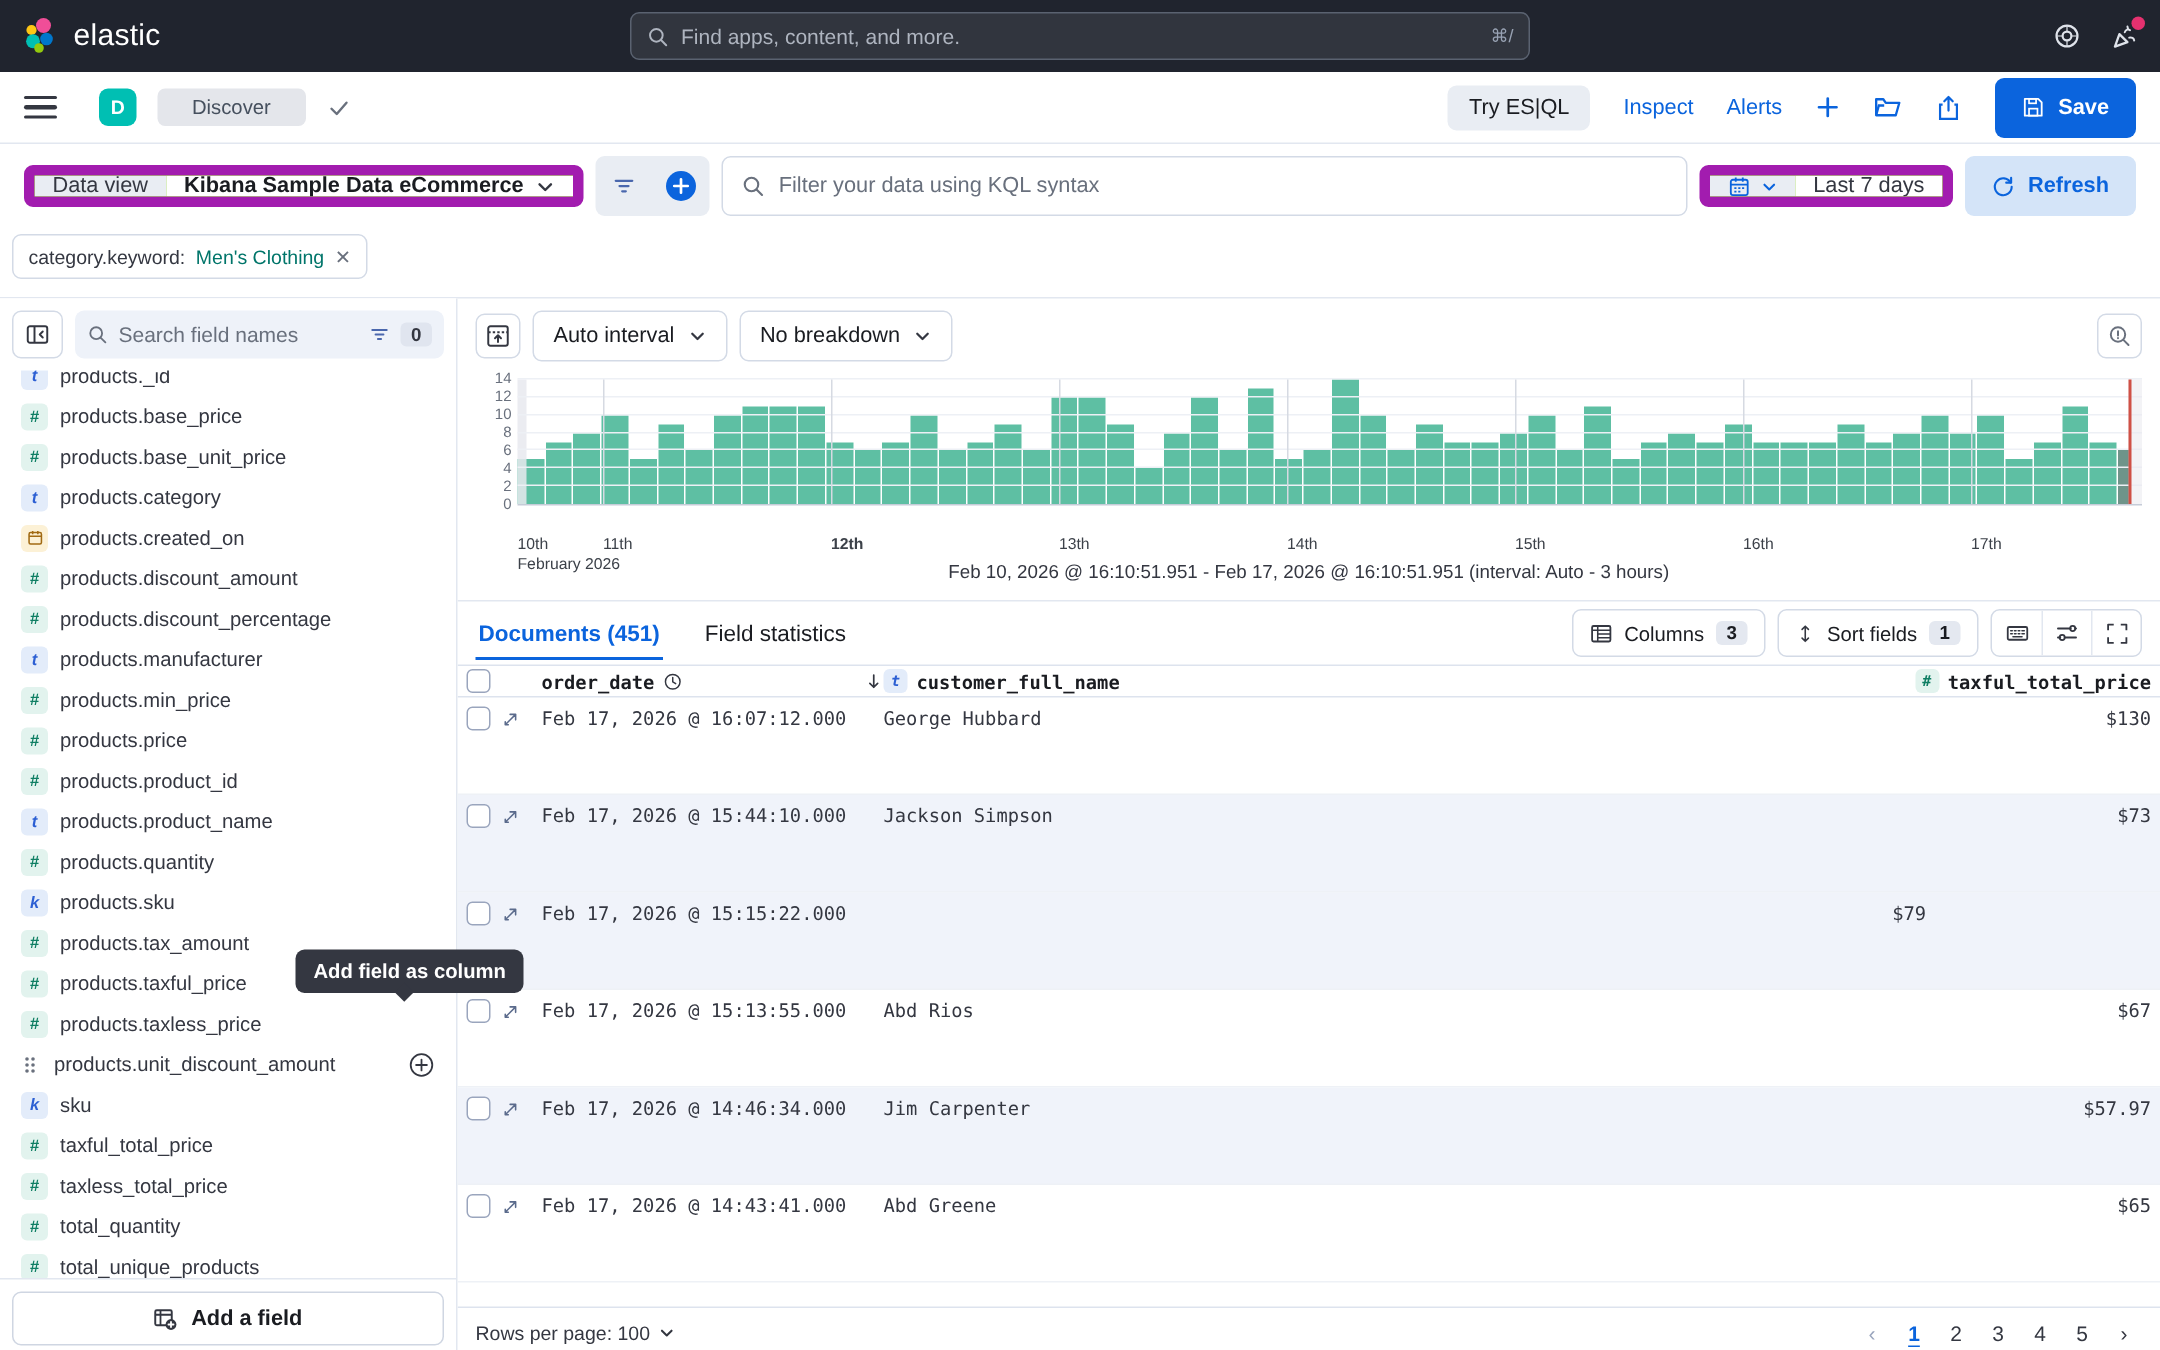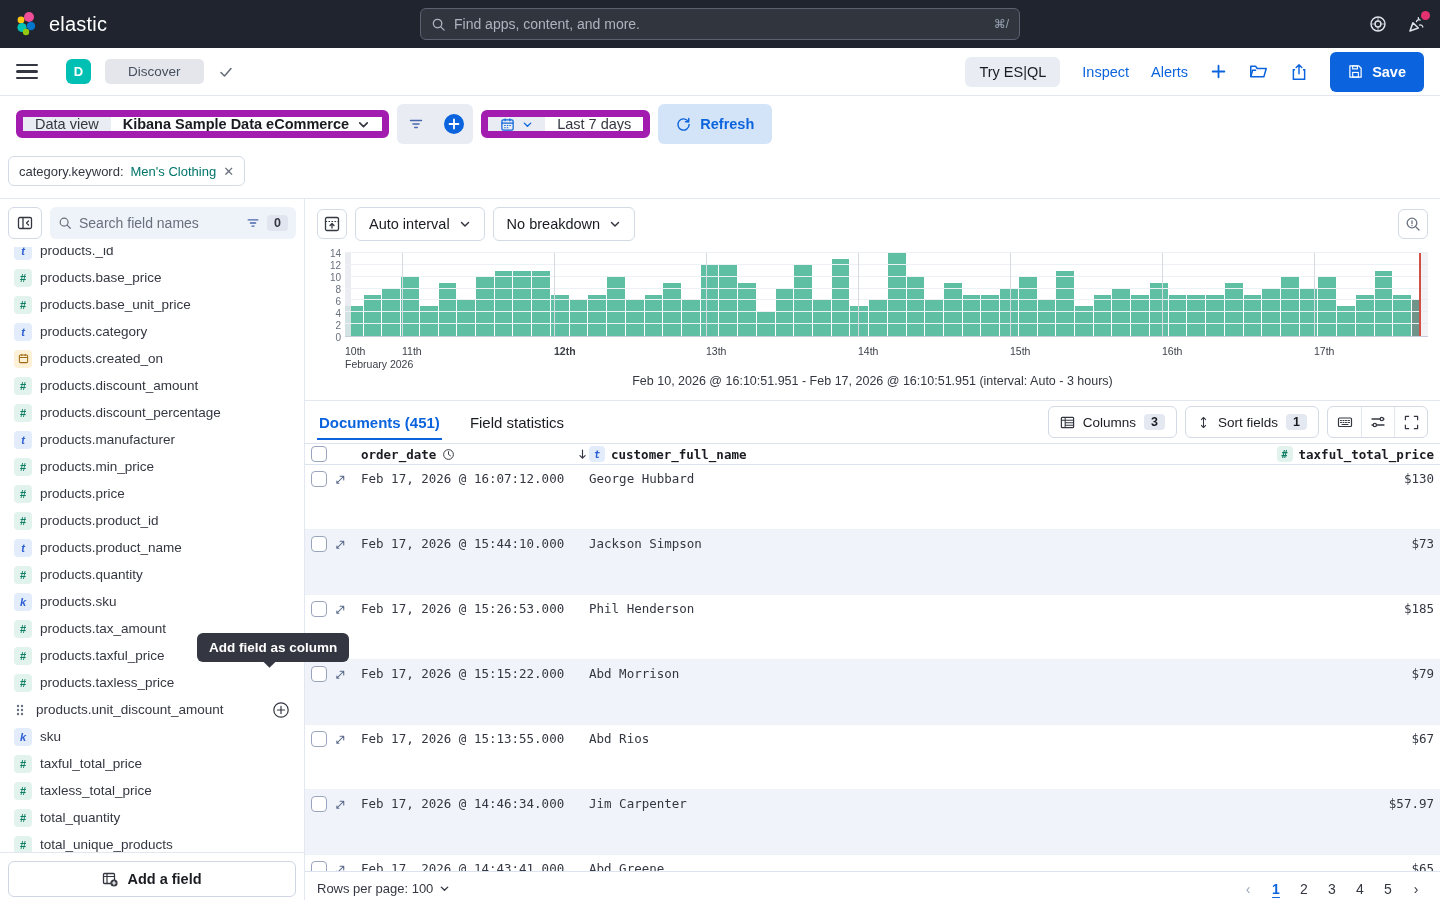--- a/index.html
+++ b/index.html
@@ -102,21 +102,21 @@
   .plot-wrap { flex:1; position:relative; height:84px; border-bottom:1px solid #c6ccd8; }
   .gridline { position:absolute; left:0; right:0; height:1px; background:#edf0f5; }
   .vline { position:absolute; top:0; bottom:0; width:1px; background:#d6dae2; }
   .bars { position:absolute; inset:0; display:flex; align-items:flex-end; gap:1px; padding-right:8px; }
   .bar { flex:1; background:#5ebfa3; }
   .bar.partial { flex:0.45; background:#6f948a; }
   .start-sliver { position:absolute; left:0; top:0; bottom:0; width:6px; background:#e7e9ee; opacity:.85; }
   .now-line { position:absolute; top:0; bottom:0; width:2px; background:#cf5146; z-index:2; }
   .end-band { position:absolute; top:0; bottom:0; right:0; background:#e9eaee; opacity:.55; z-index:1; }
   .x-axis { height:28px; position:relative; margin-left:28px; font-size:10.5px; color:#3c4149; }
-  .x-axis .dl { position:absolute; top:8px; }
+  .x-axis .dl { position:absolute; top:20px; }
   .x-axis .sub { display:block; margin-top:1px; }
   .chart-caption { text-align:center; font-size:12.5px; color:#343741; padding:9px 0 12px 0; }
 
   .tabs-row { height:42px; display:flex; align-items:center; padding:0 12px; gap:26px; }
   .tab { font-size:15px; padding:9px 2px; cursor:pointer; position:relative; color:#1a1c21; }
   .tab.active { color:#0b64dd; font-weight:700; }
   .tab.active::after { content:""; position:absolute; left:0; right:0; bottom:0; height:2px; background:#0b64dd; }
   .tabs-right { margin-left:auto; display:flex; align-items:flex-end; gap:8px; }
   .tool-btn { height:32px; border:1px solid #d3dae6; border-radius:6px; background:#fff; display:flex;
     align-items:center; gap:8px; padding:0 11px; font-size:13.5px; color:#1a1c21; font-family:inherit; cursor:pointer; }
@@ -256,20 +256,29 @@
             <path d="M2.5 4.5h11M5 8h6M6.8 11.5h2.4" stroke="currentColor" stroke-width="1.5" stroke-linecap="round" fill="none"></path>
           </svg>
       </span>
       <span class="cell">
         <svg width="22" height="22" viewBox="0 0 22 22">
             <circle cx="11" cy="11" r="10" fill="#0b64dd"></circle>
             <path d="M11 6.5v9M6.5 11h9" stroke="#fff" stroke-width="1.8" stroke-linecap="round"></path>
           </svg>
       </span>
     </div>
+    <div class="kql">
+      <span>
+        <svg width="16" height="16" viewBox="0 0 16 16">
+            <circle cx="7" cy="7" r="4.5" fill="none" stroke="#69707d" stroke-width="1.4"></circle>
+            <line x1="10.5" y1="10.5" x2="14" y2="14" stroke="#69707d" stroke-width="1.4" stroke-linecap="round"></line>
+          </svg>
+      </span>
+      <span>Filter your data using KQL syntax</span>
+    </div>
     <div class="ctl-group">
       <span class="seg gray" style="gap:7px;">
         <svg width="15" height="15" viewBox="0 0 16 16">
             <rect x="2" y="3" width="12" height="11" rx="1.5" fill="none" stroke="#0b64dd" stroke-width="1.3"></rect>
             <path d="M2 6.5h12M5.5 1.5v3M10.5 1.5v3" stroke="#0b64dd" stroke-width="1.3"></path>
             <path d="M4.5 9h1.5M7.3 9h1.5M10 9h1.5M4.5 11.5h1.5M7.3 11.5h1.5" stroke="#0b64dd" stroke-width="1.2"></path>
           </svg>
         <svg width="11" height="11" viewBox="0 0 12 12">
             <path d="M2.5 4.5 6 8l3.5-3.5" stroke="#0b64dd" stroke-width="1.5" fill="none" stroke-linecap="round" stroke-linejoin="round"></path>
           </svg>
@@ -671,44 +680,30 @@
               <span class="expand-ic">
                 <svg width="13" height="13" viewBox="0 0 16 16">
                   <path d="M3.5 12.5 12 4M12 4H7.5M12 4v4.5M3.5 12.5H6M3.5 12.5V10" fill="none" stroke="currentColor" stroke-width="1.3" stroke-linecap="round" stroke-linejoin="round"></path>
                 </svg>
               </span>
             </div>
             <div class="dcell mono">Feb 17, 2026 @ 15:44:10.000</div>
             <div class="dcell mono">Jackson Simpson</div>
             <div class="dcell mono right">$73</div>
           </div>
-          <div class="grid-row">
-            <div class="ctrl-cell">
-              <span class="cbx"></span>
-              <span class="expand-ic">
-                <svg width="13" height="13" viewBox="0 0 16 16">
-                  <path d="M3.5 12.5 12 4M12 4H7.5M12 4v4.5M3.5 12.5H6M3.5 12.5V10" fill="none" stroke="currentColor" stroke-width="1.3" stroke-linecap="round" stroke-linejoin="round"></path>
-                </svg>
-              </span>
-            </div>
-            <div class="dcell mono">Feb 17, 2026 @ 15:26:53.000</div>
-            <div class="dcell mono">Phil Henderson</div>
-            <div class="dcell mono right">$185</div>
-          </div>
           <div class="grid-row stripe">
             <div class="ctrl-cell">
               <span class="cbx"></span>
               <span class="expand-ic">
                 <svg width="13" height="13" viewBox="0 0 16 16">
                   <path d="M3.5 12.5 12 4M12 4H7.5M12 4v4.5M3.5 12.5H6M3.5 12.5V10" fill="none" stroke="currentColor" stroke-width="1.3" stroke-linecap="round" stroke-linejoin="round"></path>
                 </svg>
               </span>
             </div>
             <div class="dcell mono">Feb 17, 2026 @ 15:15:22.000</div>
-            <div class="dcell mono">Abd Morrison</div>
             <div class="dcell mono right">$79</div>
           </div>
           <div class="grid-row">
             <div class="ctrl-cell">
               <span class="cbx"></span>
               <span class="expand-ic">
                 <svg width="13" height="13" viewBox="0 0 16 16">
                   <path d="M3.5 12.5 12 4M12 4H7.5M12 4v4.5M3.5 12.5H6M3.5 12.5V10" fill="none" stroke="currentColor" stroke-width="1.3" stroke-linecap="round" stroke-linejoin="round"></path>
                 </svg>
               </span>

